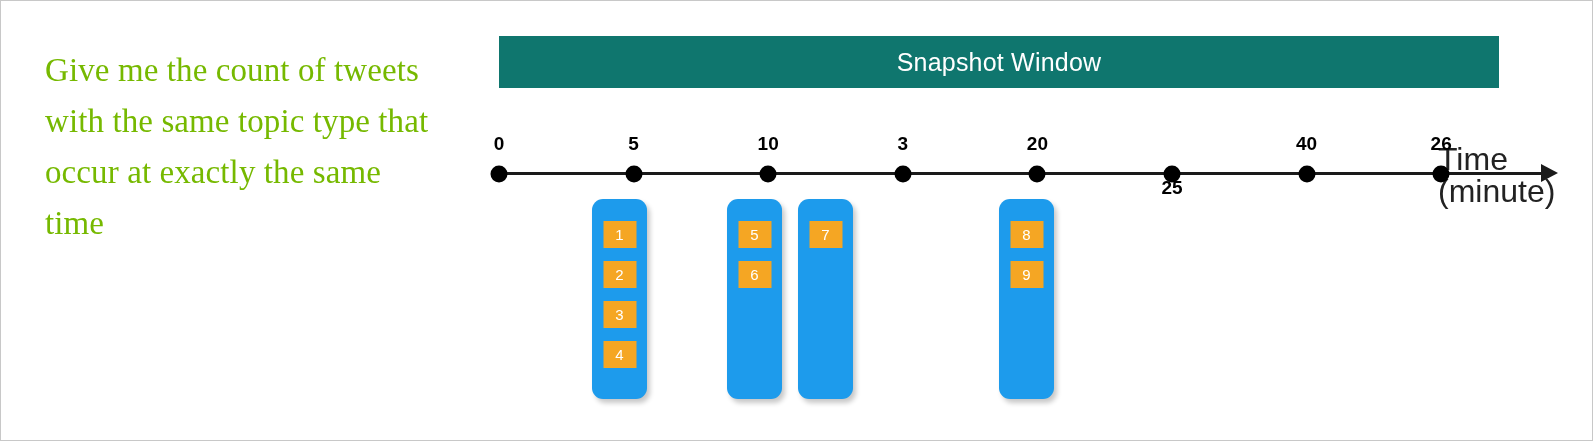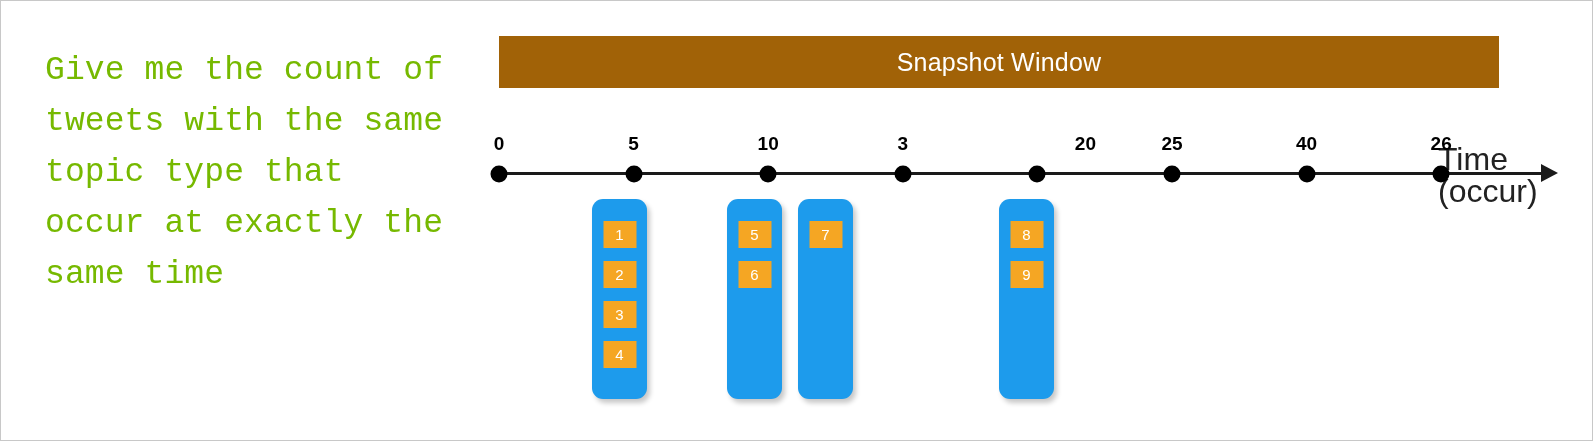--- a/index.html
+++ b/index.html
@@ -22,33 +22,33 @@
 
   
   #question-text {
     position: absolute;
     left: 44px;
     top: 44px;
     width: 400px;
     color: #76b900;
     font-size: 33px;
     line-height: 51px;
-    font-family: Liberation Mono, monospace;
+    font-family: Liberation Serif, serif;
     letter-spacing: 0.1px;
     white-space: pre-wrap;
   }
 
   
   #snapshot-bar {
     position: absolute;
     left: 498px;
     top: 35px;
     width: 1000px;
     height: 52px;
-    background: #a16207;
+    background: #0f766e;
     display: flex;
     align-items: center;
     justify-content: center;
   }
   #snapshot-bar-label {
     color: #ffffff;
     font-size: 25px;
     font-family: "Liberation Sans", sans-serif;
     letter-spacing: 0.2px;
   }
@@ -143,34 +143,34 @@
 
   <div id="snapshot-bar">
     <span id="snapshot-bar-label">Snapshot Window</span>
   </div>
 
   <div id="timeline">
     <div id="axis-line"></div>
     <div id="axis-arrow"></div>
     <div id="axis-title">
       <span>Time</span>
-      <span class="unit">(occur)</span>
+      <span class="unit">(minute)</span>
     </div>
     <div id="ticks">
         <div class="tick-label" style="left: 498px;">0</div>
         <div class="tick-dot" style="left: 498px;"></div>
         <div class="tick-label" style="left: 632.6px;">5</div>
         <div class="tick-dot" style="left: 632.6px;"></div>
         <div class="tick-label" style="left: 767.2px;">10</div>
         <div class="tick-dot" style="left: 767.2px;"></div>
         <div class="tick-label" style="left: 901.8px;">3</div>
         <div class="tick-dot" style="left: 901.8px;"></div>
-        <div class="tick-label" style="left: 1036.4px; margin-left: 48px;">20</div>
+        <div class="tick-label" style="left: 1036.4px;">20</div>
         <div class="tick-dot" style="left: 1036.4px;"></div>
-        <div class="tick-label" style="left: 1171px;">25</div>
+        <div class="tick-label" style="left: 1171px; margin-top: 44px;">25</div>
         <div class="tick-dot" style="left: 1171px;"></div>
         <div class="tick-label" style="left: 1305.6px;">40</div>
         <div class="tick-dot" style="left: 1305.6px;"></div>
         <div class="tick-label" style="left: 1440.2px;">26</div>
         <div class="tick-dot" style="left: 1440.2px;"></div>
       </div>
   </div>
 
   <div id="columns-layer">
       <div class="tweet-column" style="left: 591px; width: 55px;">

